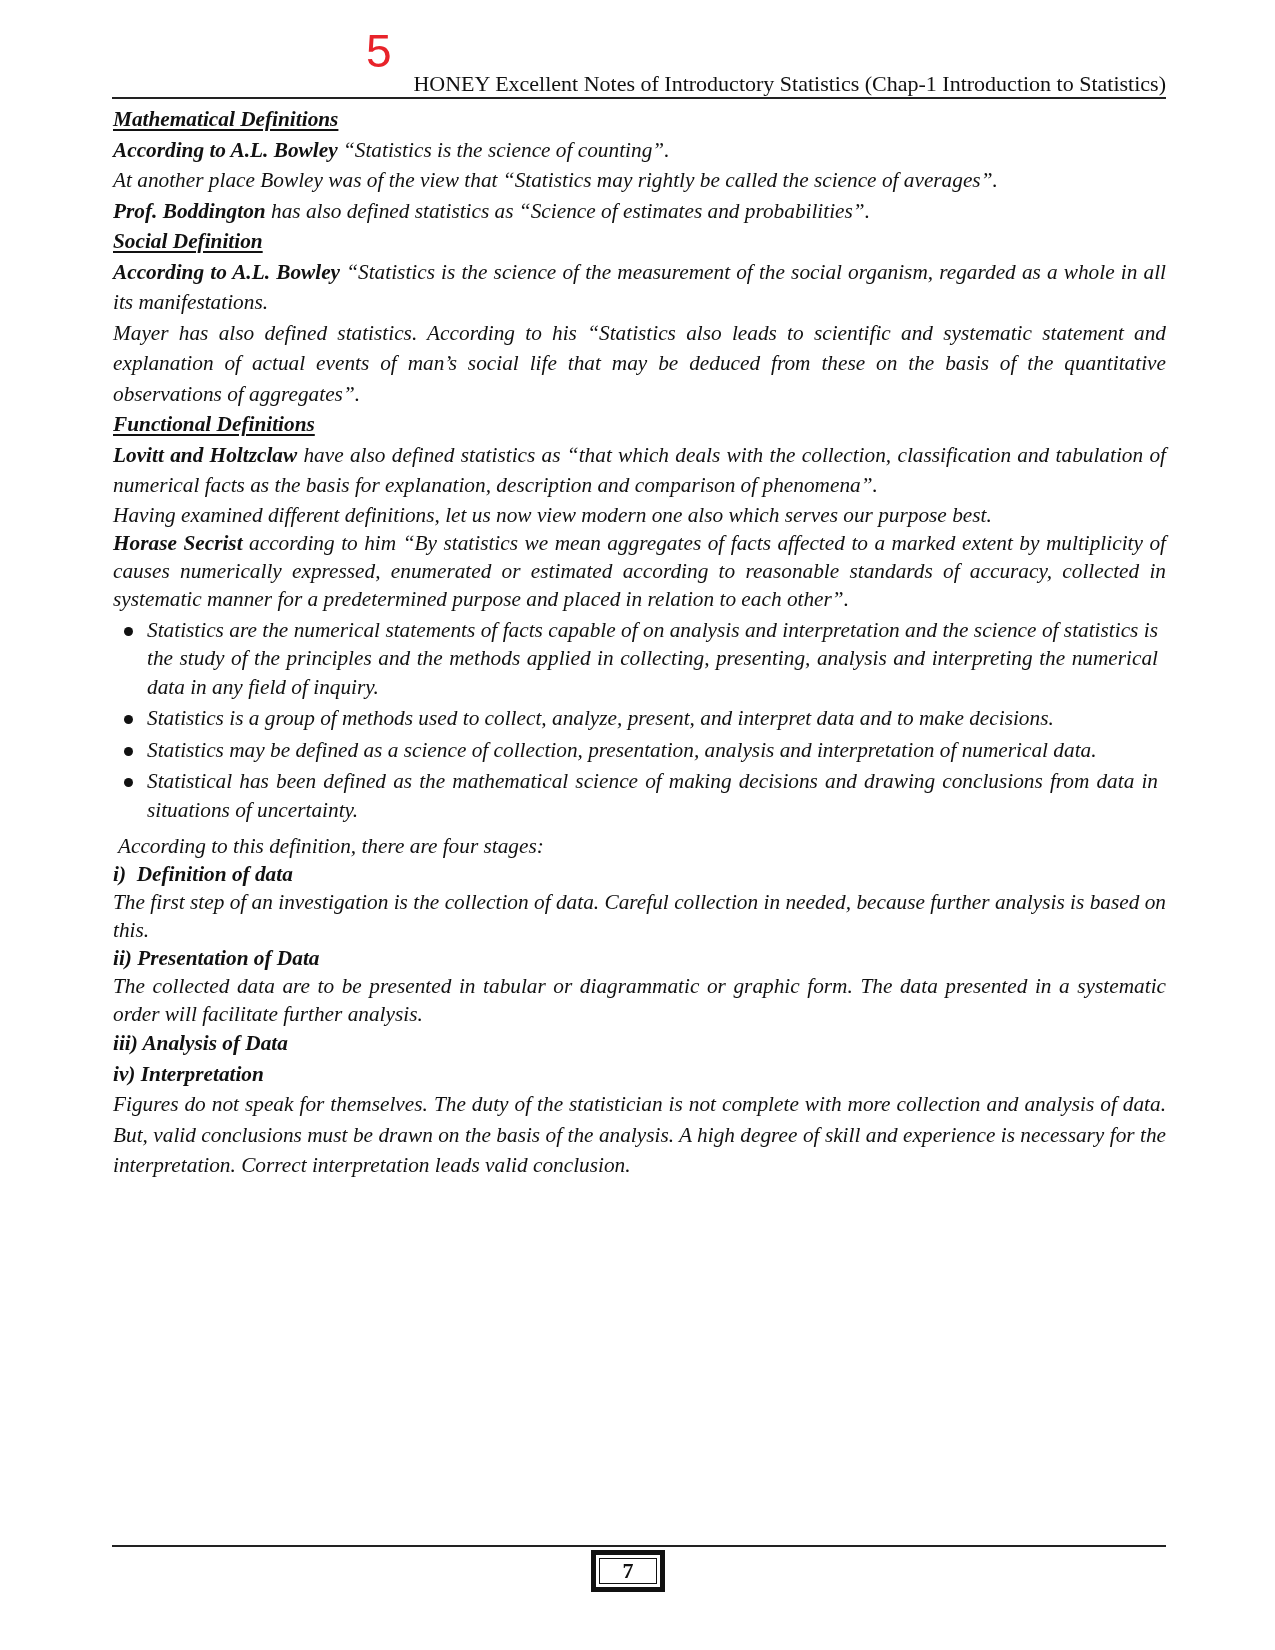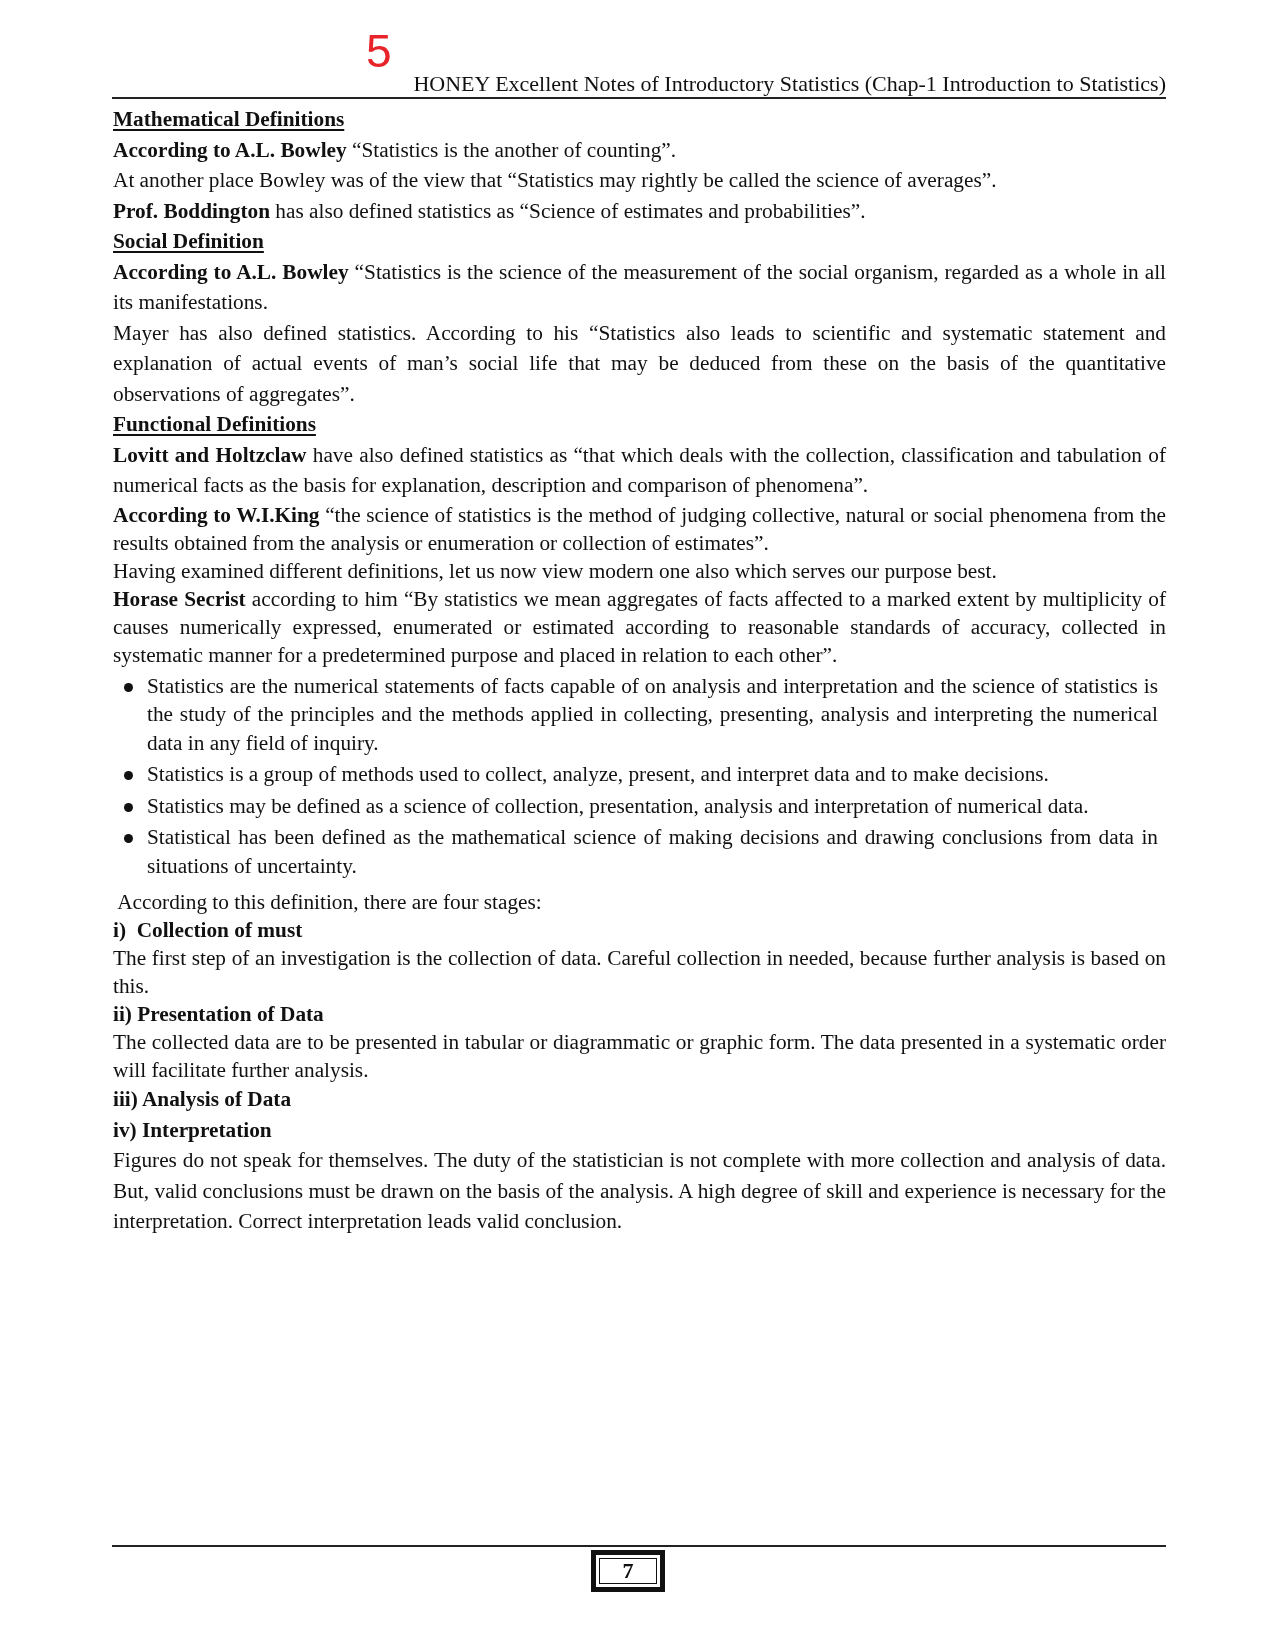--- a/index.html
+++ b/index.html
@@ -15,21 +15,21 @@
   .running-header {
     position: absolute; right: 109px; top: 74px;
     font-size: 22px; line-height: 20px; white-space: nowrap;
   }
   .header-rule {
     position: absolute; left: 112px; right: 109px; top: 97px;
     border-top: 2px solid #222;
   }
   .content {
     position: absolute; left: 113px; right: 109px; top: 104px;
-    font-size: 21.3px; line-height: 30.5px;
+    font-size: 21.3px; line-height: 30.5px; font-style: italic;
   }
   .content p { margin: 0; text-align: justify; text-align-last: left; }
   .heading { font-weight: bold; text-decoration: underline; text-decoration-thickness: 2px; text-underline-offset: 3px; }
   .stage-heading { font-weight: bold; }
   .tight { line-height: 28px; }
   .b { font-weight: bold; }
   ul.bullets { list-style: none; margin: 8px; padding: 0; }
   ul.bullets li { position: relative; padding-left: 26px; text-align: justify; line-height: 28.5px; margin-bottom: 3px; }
   ul.bullets li .dot {
     position: absolute; left: 3px; top: 11px; width: 9px; height: 9px;
@@ -52,45 +52,44 @@
 </head>
 <body>
 
 <div class="page-num-top">5</div>
 <div class="running-header">HONEY Excellent Notes of Introductory Statistics (Chap-1 Introduction to Statistics)</div>
 <div class="header-rule"></div>
 
 <div class="content">
 
   <p class="heading">Mathematical Definitions</p>
-  <p><span class="b">According to A.L. Bowley</span><span> “Statistics is the another of counting”.</span></p>
+  <p><span class="b">According to A.L. Bowley</span><span> “Statistics is the science of counting”.</span></p>
   <p>At another place Bowley was of the view that “Statistics may rightly be called the science of averages”.</p>
   <p><span class="b">Prof. Boddington</span><span> has also defined statistics as “Science of estimates and probabilities”.</span></p>
 
   <p class="heading">Social Definition</p>
   <p><span class="b">According to A.L. Bowley</span><span> “Statistics is the science of the measurement of the social organism, regarded as a whole in all its manifestations.</span></p>
   <p>Mayer has also defined statistics. According to his “Statistics also leads to scientific and systematic statement and explanation of actual events of man’s social life that may be deduced from these on the basis of the quantitative observations of aggregates”.</p>
 
   <p class="heading">Functional Definitions</p>
   <p><span class="b">Lovitt and Holtzclaw</span><span> have also defined statistics as “that which deals with the collection, classification and tabulation of numerical facts as the basis for explanation, description and comparison of phenomena”.</span></p>
-  <p class="tight"><span class="b">According to W.I.King</span><span> “the science of statistics is the method of judging collective, natural or social phenomena from the results obtained from the analysis or enumeration or collection of estimates”.</span></p>
 
   <p class="tight">Having examined different definitions, let us now view modern one also which serves our purpose best.</p>
   <p class="tight"><span class="b">Horase Secrist</span><span>  according to him “By statistics we mean aggregates of facts affected to a marked extent by multiplicity of causes numerically expressed, enumerated or estimated according to reasonable standards of accuracy, collected in systematic manner for a predetermined purpose  and placed in relation to each other”.</span></p>
 
   <ul class="bullets" style="margin-top:3px;">
     <li><span class="dot"></span><span>Statistics are the numerical statements of facts capable of on analysis and interpretation and the science of statistics is the study of the principles and the methods applied in collecting, presenting, analysis and interpreting the numerical data in any field of inquiry.</span></li>
     <li><span class="dot"></span><span>Statistics is a group of methods used to collect, analyze, present, and interpret data and to make decisions.</span></li>
     <li><span class="dot"></span><span>Statistics may be defined as a science of collection, presentation, analysis and interpretation of numerical data.</span></li>
     <li><span class="dot"></span><span>Statistical has been defined as the mathematical science of making decisions and drawing conclusions from data in situations of uncertainty.</span></li>
   </ul>
 
   <p class="tight" style="white-space:pre;"> According to this definition, there are four stages:</p>
 
-  <p class="stage-heading tight" style="white-space:pre;">i)  Collection of must</p>
+  <p class="stage-heading tight" style="white-space:pre;">i)  Definition of data</p>
   <p class="tight">The first step of an investigation is the collection of data. Careful collection in needed, because further analysis is based on this.</p>
 
   <p class="stage-heading tight">ii) Presentation of Data</p>
   <p class="tight">The collected data are to be presented in tabular or diagrammatic or graphic form. The data presented in a systematic order will facilitate further analysis.</p>
 
   <p class="stage-heading">iii) Analysis of Data</p>
 
   <p class="stage-heading">iv) Interpretation</p>
   <p>Figures do not speak for themselves. The duty of the statistician is not complete with more collection and analysis of data. But, valid conclusions must be drawn on the basis of the analysis. A high degree of skill and experience is necessary for the interpretation. Correct interpretation leads valid conclusion.</p>
 </div>

